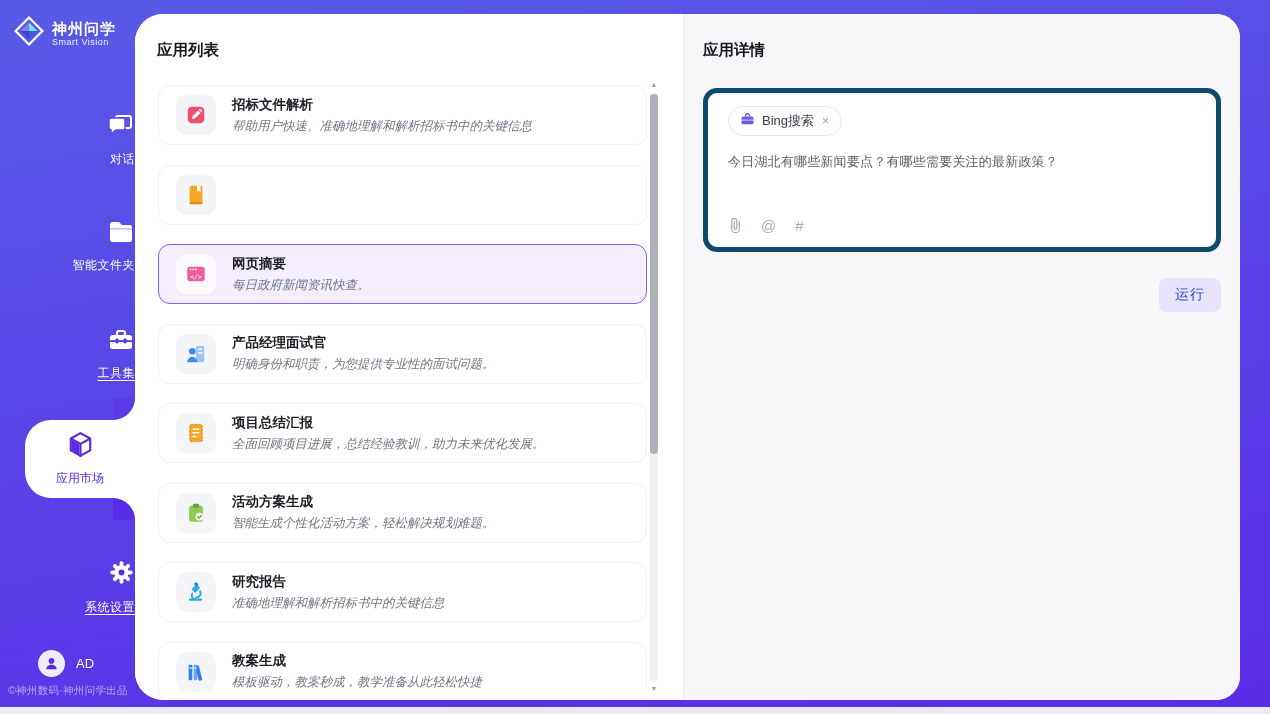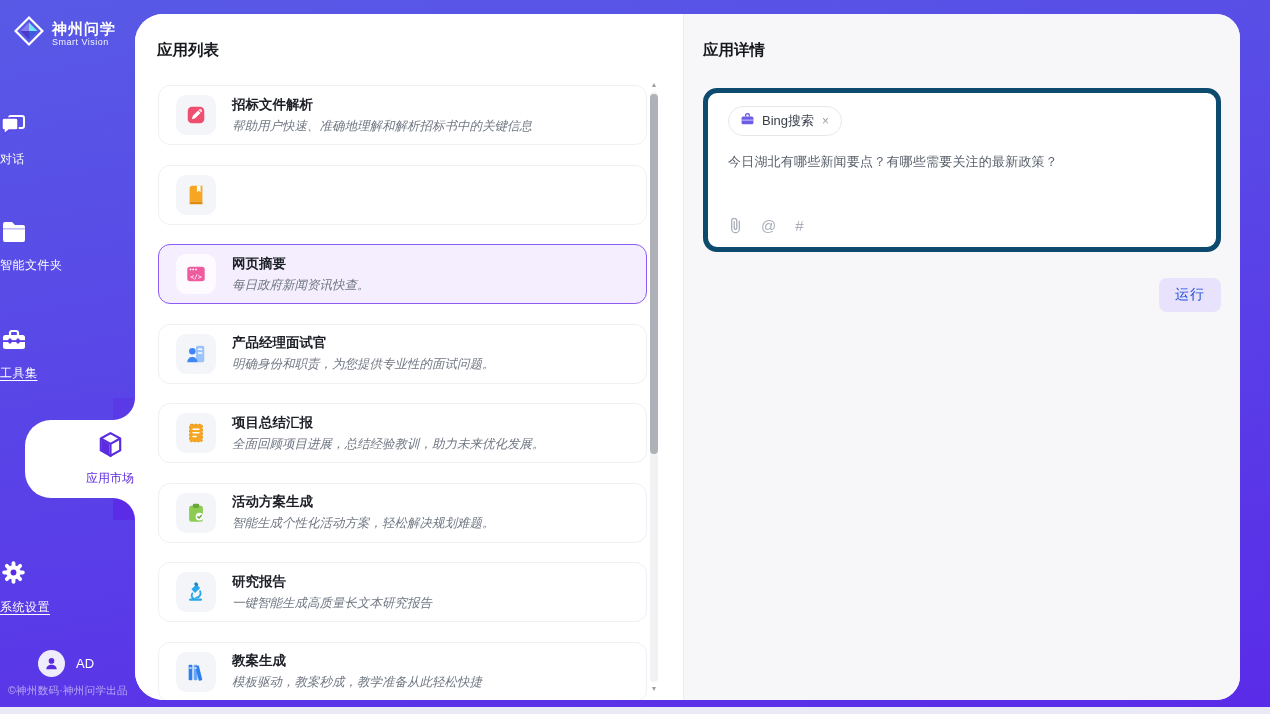--- a/index.html
+++ b/index.html
@@ -9,27 +9,27 @@
     background:linear-gradient(170deg,#585ae6 0%,#5a2be8 100%);
     position:relative; overflow:hidden;
   }
   .bottom-strip { position:absolute; left:0; bottom:0; width:100%; height:7px; background:#e9eaf6; z-index:5; }
 
   
   .sidebar { position:absolute; left:0; top:0; width:135px; height:714px; color:#fff; z-index:3; }
   .logo-row { position:absolute; top:16px; left:14px; display:flex; align-items:center; gap:8px; }
   .logo-text .cn { font-size:15px; font-weight:bold; letter-spacing:1px; line-height:17px; }
   .logo-text .en { font-size:9px; opacity:.92; letter-spacing:.5px; }
-  .nav-item { position:absolute; left:0; width:135px; display:flex; flex-direction:column; align-items:flex-start; gap:9px; cursor:pointer; }
+  .nav-item { position:absolute; left:0; width:135px; display:flex; flex-direction:column; align-items:flex-end; gap:9px; cursor:pointer; }
   .nav-item .lbl { font-size:12px; letter-spacing:.5px; }
   .nav-underline .lbl { text-decoration:underline; text-underline-offset:3px; }
   .nav-chat { top:112px; } .nav-folder { top:220px; } .nav-tools { top:328px; } .nav-settings { top:559px; }
 
   .active-bubble { position:absolute; left:25px; top:420px; width:110px; height:78px; background:#fff; border-radius:26px 0 0 26px; }
-  .active-inner { position:absolute; left:0; top:0; width:100%; height:100%; display:flex; flex-direction:column; align-items:center; justify-content:center; gap:7px; cursor:pointer;margin-left:30px; }
+  .active-inner { position:absolute; left:0; top:0; width:100%; height:100%; display:flex; flex-direction:column; align-items:center; justify-content:center; gap:7px; cursor:pointer; }
   .active-inner .lbl { font-size:12px; color:#5b2be0; }
   .conn { position:absolute; right:0; width:22px; height:22px; background:#fff; }
   .conn-top { top:398px; } .conn-top::after { content:''; position:absolute; inset:0; background:#5a39e7; border-bottom-right-radius:100%; }
   .conn-bottom { top:498px; } .conn-bottom::after { content:''; position:absolute; inset:0; background:#5a2ce7; border-top-right-radius:100%; }
 
   .user-row { position:absolute; left:38px; top:650px; display:flex; align-items:center; gap:11px; cursor:pointer; }
   .avatar { width:27px; height:27px; border-radius:50%; background:#efecfb; display:flex; align-items:center; justify-content:center; }
   .user-name { font-size:13px; }
   .side-footer { position:absolute; left:8px; top:684px; width:127px; font-size:10.5px; color:rgba(255,255,255,.55); letter-spacing:.3px; }
 
@@ -265,21 +265,21 @@
           <svg width="22" height="22" viewBox="0 0 24 24">
             <path d="M12.5 3.5l4 4-5.5 5.5-4-4z" fill="#2aa7e8"></path>
             <rect x="10.2" y="1.8" width="4" height="3.4" rx="1" transform="rotate(45 12.2 3.5)" fill="#1b86c2"></rect>
             <path d="M8 13.5c-1.5 2.5-.5 5 2 6" fill="none" stroke="#2aa7e8" stroke-width="2" stroke-linecap="round"></path>
             <path d="M16.5 11c1.5 3.5-.5 7-4.5 7.5" fill="none" stroke="#2aa7e8" stroke-width="2" stroke-linecap="round"></path>
             <rect x="4.5" y="19" width="14" height="2.6" rx="1.3" fill="#2aa7e8"></rect>
           </svg>
         </span>
         <span class="card-text">
           <span class="card-name">研究报告</span>
-          <span class="card-desc">一键智能生成高质量长文本研究报告</span>
+          <span class="card-desc">准确地理解和解析招标书中的关键信息</span>
         </span>
       </div>
 
       <div class="app-card">
         <span class="icon-box">
           <svg width="22" height="22" viewBox="0 0 24 24">
             <rect x="4" y="4" width="4" height="17" rx="1" fill="#2f80ed"></rect>
             <rect x="9.5" y="4" width="4" height="17" rx="1" fill="#6ba5f5"></rect>
             <rect x="13" y="5" width="4" height="16.5" rx="1" transform="rotate(-14 15 13)" fill="#2f80ed"></rect>
             <rect x="4.8" y="7" width="2.4" height="1.4" fill="#fff"></rect>

